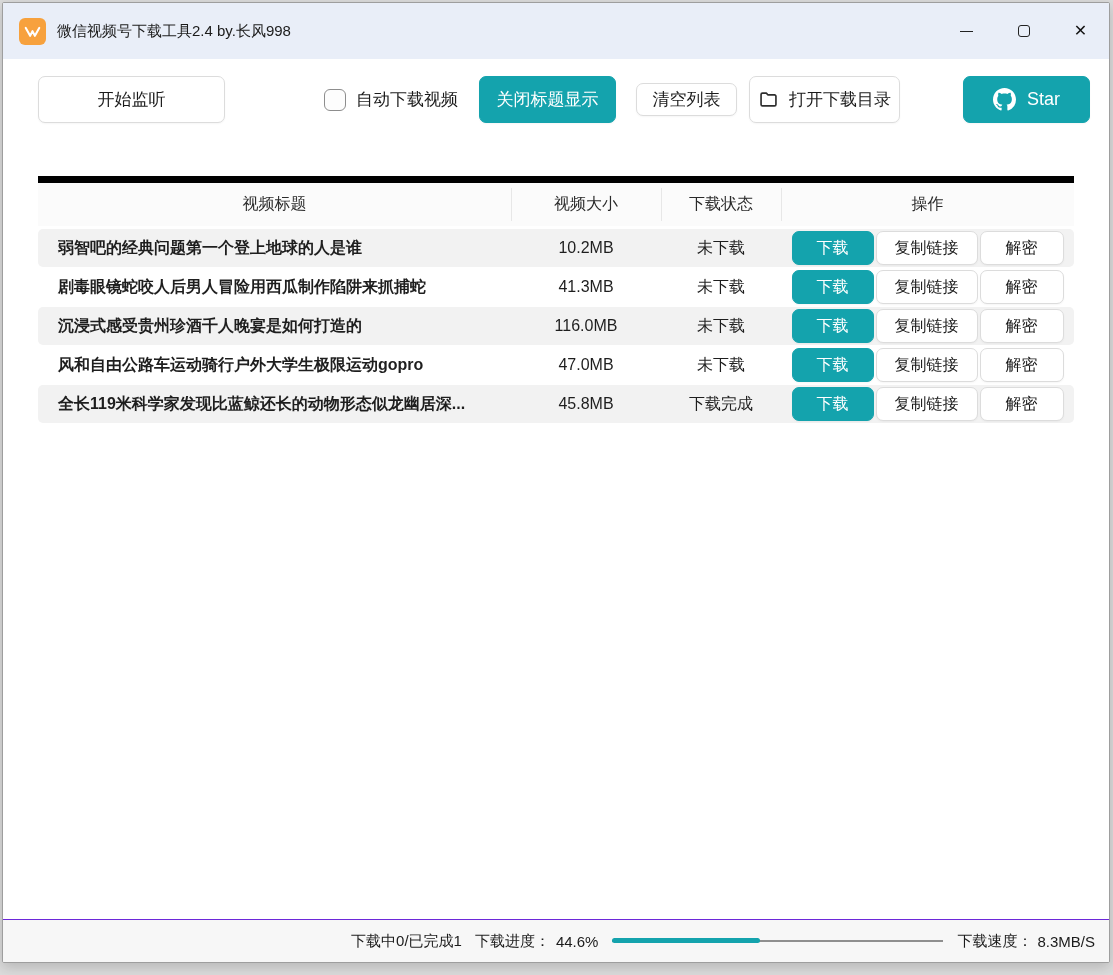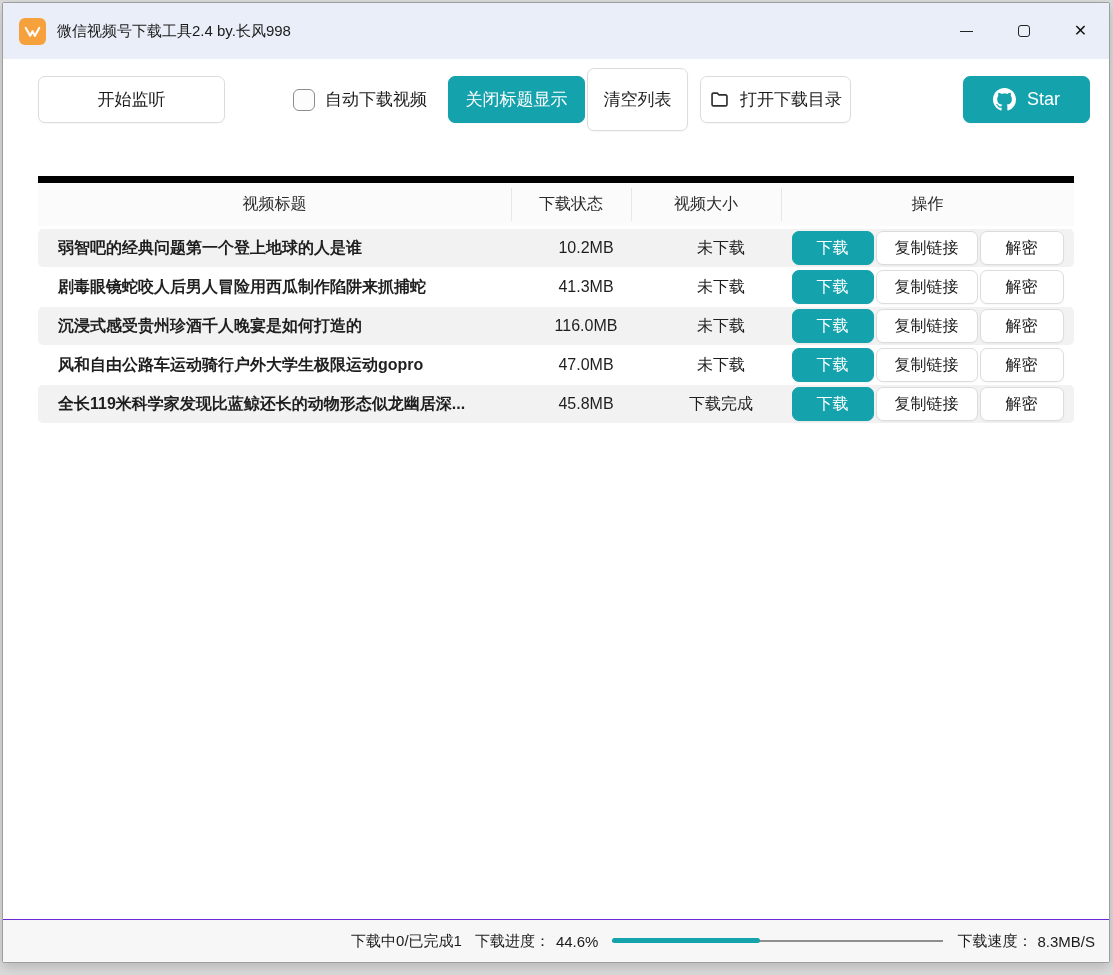--- a/index.html
+++ b/index.html
@@ -54,29 +54,29 @@
     background: #fff;
     border-radius: 7px;
     font-family: inherit;
     font-size: 17px; color: #1b1b1b;
     display: inline-flex; align-items: center; justify-content: center;
     cursor: pointer;
     box-shadow: 0 1px 2px rgba(0,0,0,0.04);
   }
   .btn.teal { background: #14a3ad; border-color: #14a3ad; color: #fff; }
   .tb-start { width: 187px; height: 47px; }
-  .checkbox-group { display: flex; align-items: center; margin-left: 68px; }
+  .checkbox-group { display: flex; align-items: center; margin-left: 99px; }
   .checkbox {
     width: 22px; height: 22px;
     border: 1.6px solid #8d8d8d; border-radius: 6px;
     background: #fdfdfd; cursor: pointer;
   }
   .checkbox-label { margin-left: 10px; font-size: 17px; color: #1b1b1b; }
   .tb-toggle-title { width: 137px; height: 47px; margin-left: 21px; }
-  .tb-clear { width: 101px; height: 63px; margin-left: 2px; }
+  .tb-clear { width: 101px; height: 33px; margin-left: 20px; }
   .tb-open-dir { width: 151px; height: 47px; margin-left: 12px; gap: 10px; }
   .tb-star { width: 127px; height: 47px; margin-left: auto; gap: 11px; font-size: 18px; }
   .icon-svg { display: block; }
   
   .table { margin: 53px 35px 0 35px; }
   .thead {
     display: flex; height: 50px;
     background: #fbfbfb;
     border-top: 7px solid #000000;
     align-items: stretch;
@@ -187,22 +187,22 @@
       <svg class="icon-svg" width="23" height="23" viewBox="0 0 16 16">
         <path fill="#ffffff" d="M8 0C3.58 0 0 3.58 0 8c0 3.54 2.29 6.53 5.47 7.59.4.07.55-.17.55-.38 0-.19-.01-.82-.01-1.49-2.01.37-2.53-.49-2.69-.94-.09-.23-.48-.94-.82-1.13-.28-.15-.68-.52-.01-.53.63-.01 1.08.58 1.23.82.72 1.21 1.87.87 2.33.66.07-.52.28-.87.51-1.07-1.78-.2-3.64-.89-3.64-3.95 0-.87.31-1.59.82-2.15-.08-.2-.36-1.02.08-2.12 0 0 .67-.21 2.2.82.64-.18 1.32-.27 2-.27s1.36.09 2 .27c1.53-1.04 2.2-.82 2.2-.82.44 1.1.16 1.92.08 2.12.51.56.82 1.27.82 2.15 0 3.07-1.87 3.75-3.65 3.95.29.25.54.73.54 1.48 0 1.07-.01 1.93-.01 2.2 0 .21.15.46.55.38A8.012 8.012 0 0 0 16 8c0-4.42-3.58-8-8-8z"></path>
       </svg>
       <span>Star</span>
     </button>
   </div>
 
   <div class="table">
     <div class="thead">
       <div class="th col-title">视频标题</div>
+      <div class="th col-size">视频大小</div>
       <div class="th col-status">下载状态</div>
-      <div class="th col-size">视频大小</div>
       <div class="th col-action">操作</div>
     </div>
     <div class="tbody">
         <div class="trow stripe">
     <div class="cell title">弱智吧的经典问题第一个登上地球的人是谁</div>
     <div class="cell size">10.2MB</div>
     <div class="cell status">未下载</div>
     <div class="cell actions">
       <button class="btn teal small act-download">下载</button>
       <button class="btn small act-copy">复制链接</button>

